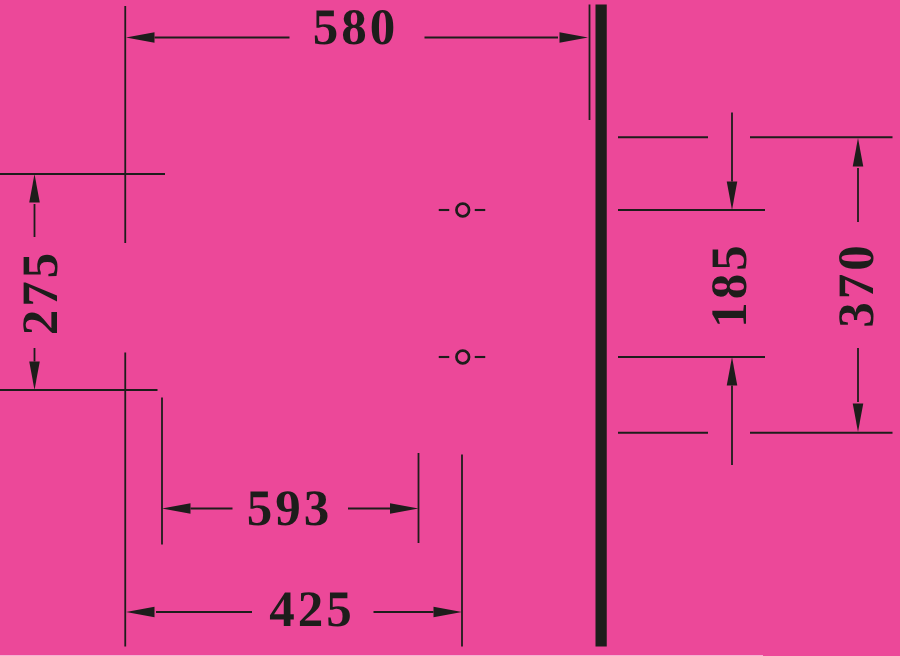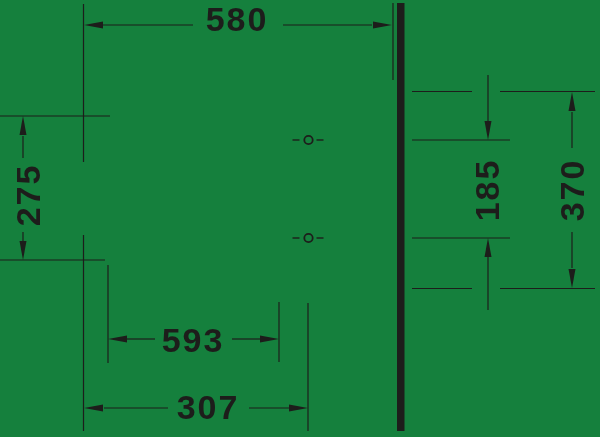--- a/index.html
+++ b/index.html
@@ -1,21 +1,21 @@
 <!DOCTYPE html>
 <html><head>
 <meta charset="utf-8">
 <style>
   html,body{margin:0;padding:0;background:#ffffff;}
   .canvas{
     position:relative;
     width:600px;height:437px;
-    background:#15803d;
+    background:#ec4899;
     overflow:hidden;
-    font-family:Liberation Sans, sans-serif;
+    font-family:Liberation Serif, serif;
   }
   .canvas svg{position:absolute;left:0;top:0;}
   .dim-label{
     position:absolute;
     font-weight:700;
     font-size:34px;
     line-height:1;
     letter-spacing:2px;
     color:#1d1d1b;
     white-space:nowrap;
@@ -103,19 +103,19 @@
       <path d="M316.5 238 H323.5" stroke-width="1.4"></path>
     </g>
   </svg>
 
   <div class="dim-label" style="left:237px;top:19px">580</div>
 
   <div class="dim-label vertical" style="left:28px;top:195px">275</div>
 
   <div class="dim-label" style="left:193px;top:340px">593</div>
 
-  <div class="dim-label" style="left:208px;top:407px">307</div>
+  <div class="dim-label" style="left:208px;top:407px">425</div>
 
   <div class="dim-label vertical" style="left:487px;top:190px">185</div>
 
   <div class="dim-label vertical" style="left:572px;top:190px">370</div>
 
 </div>
 
 </body></html>

